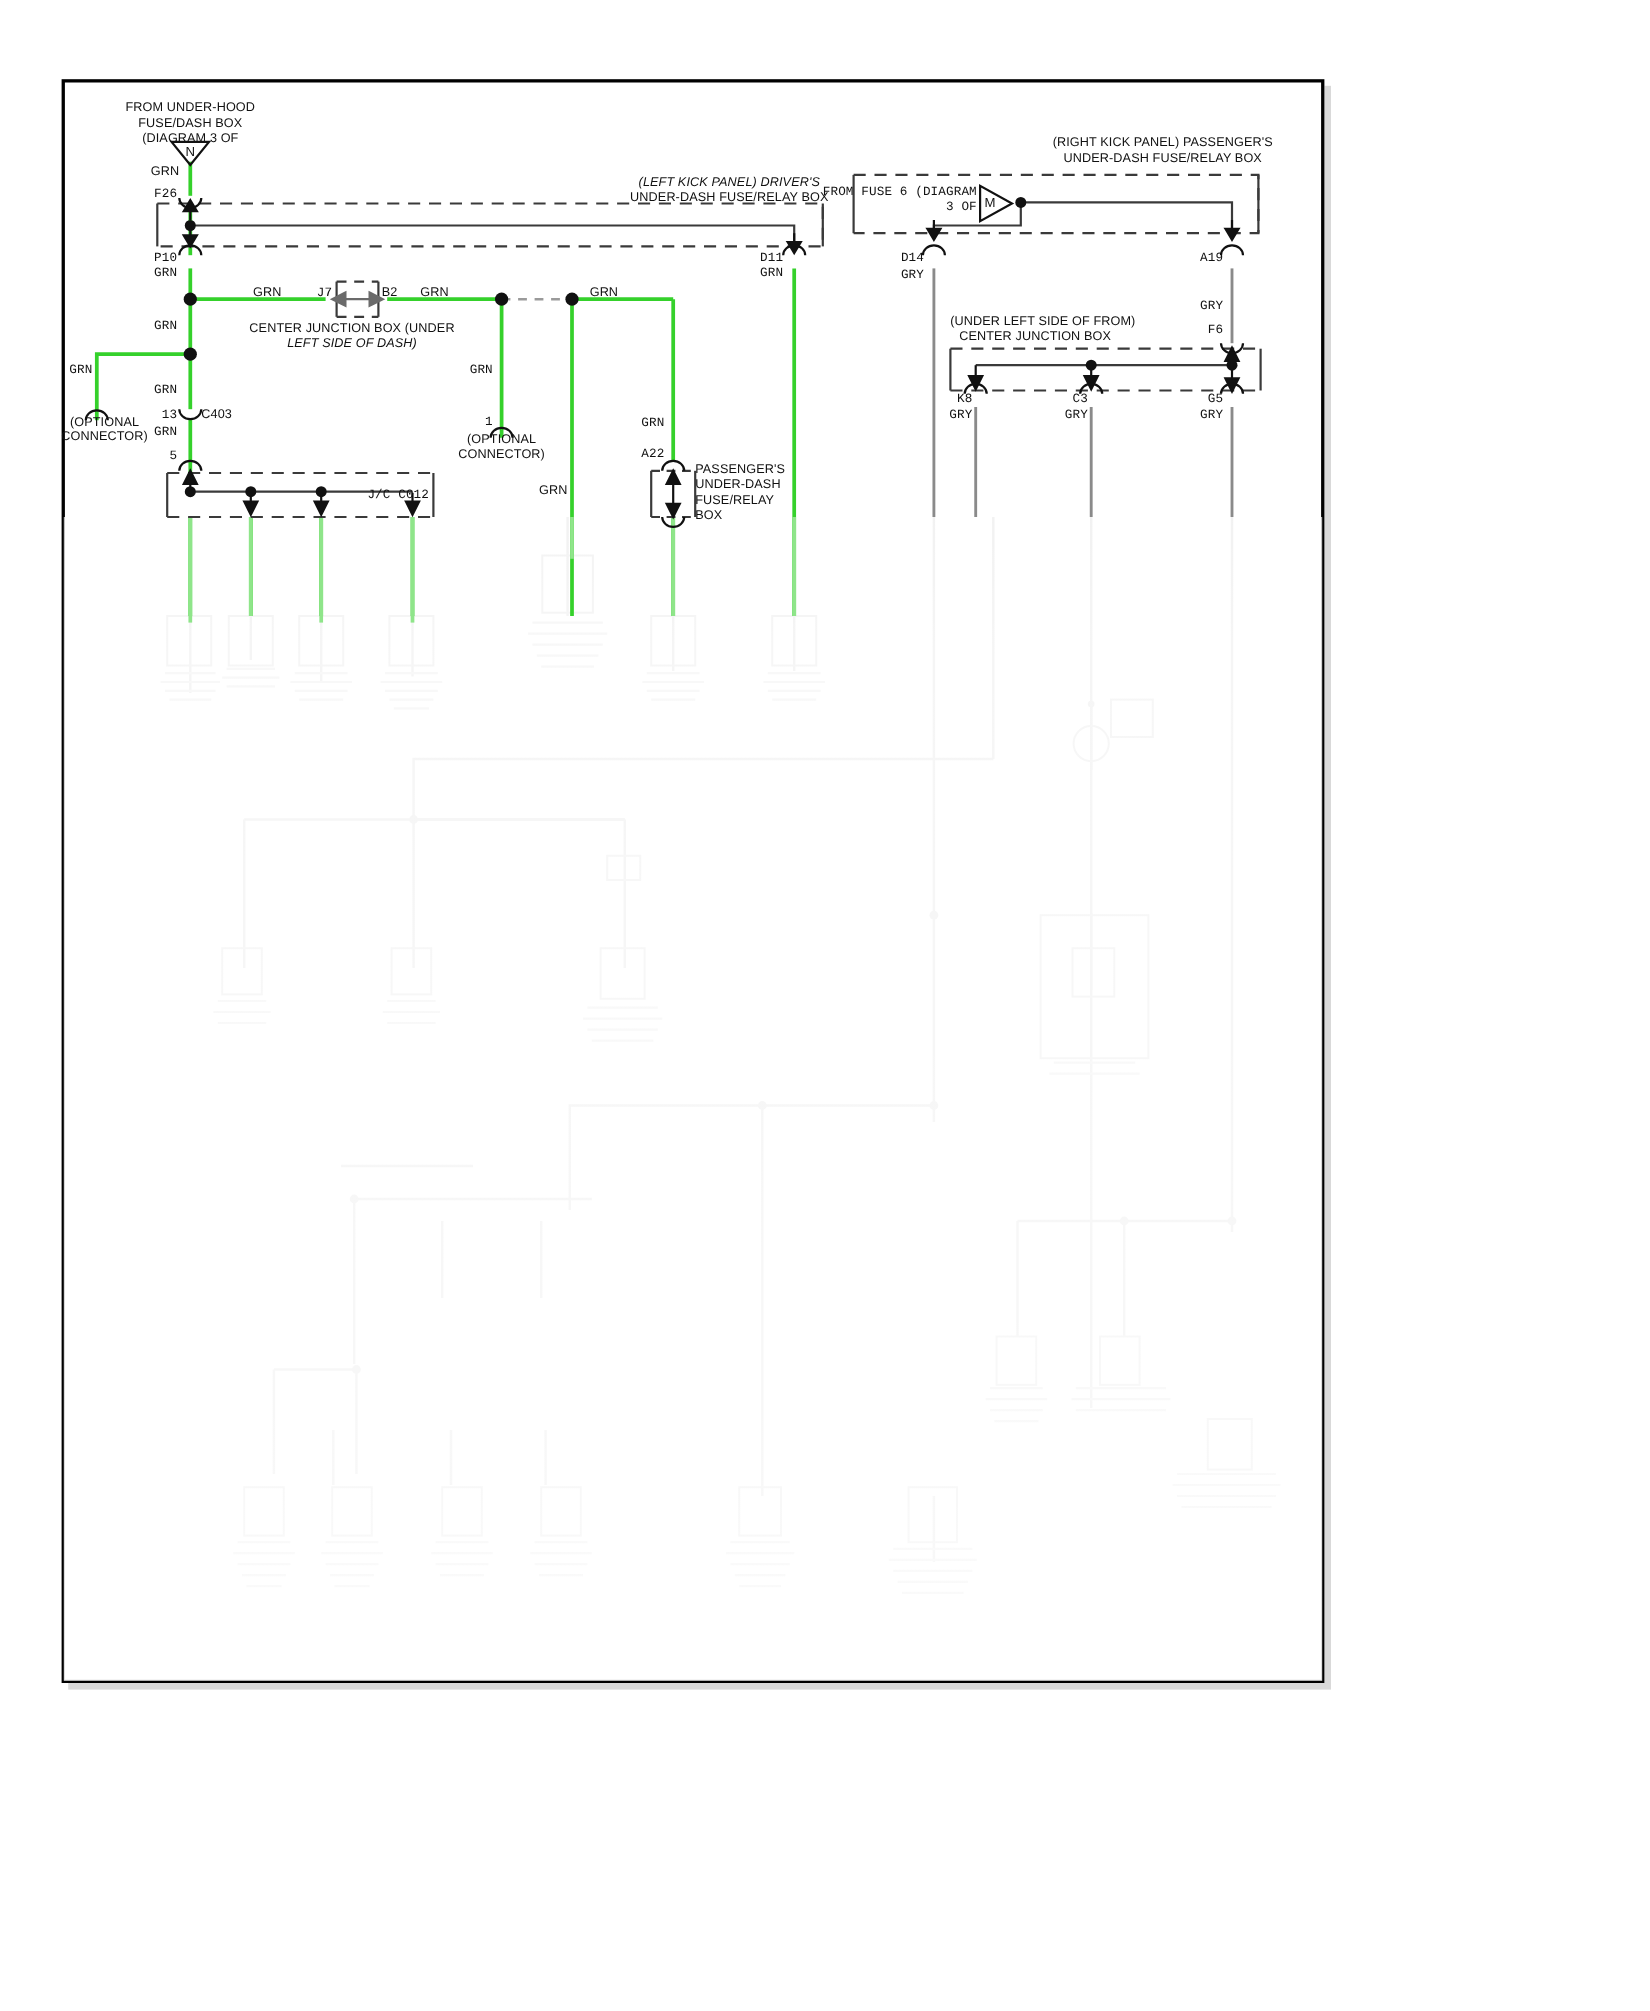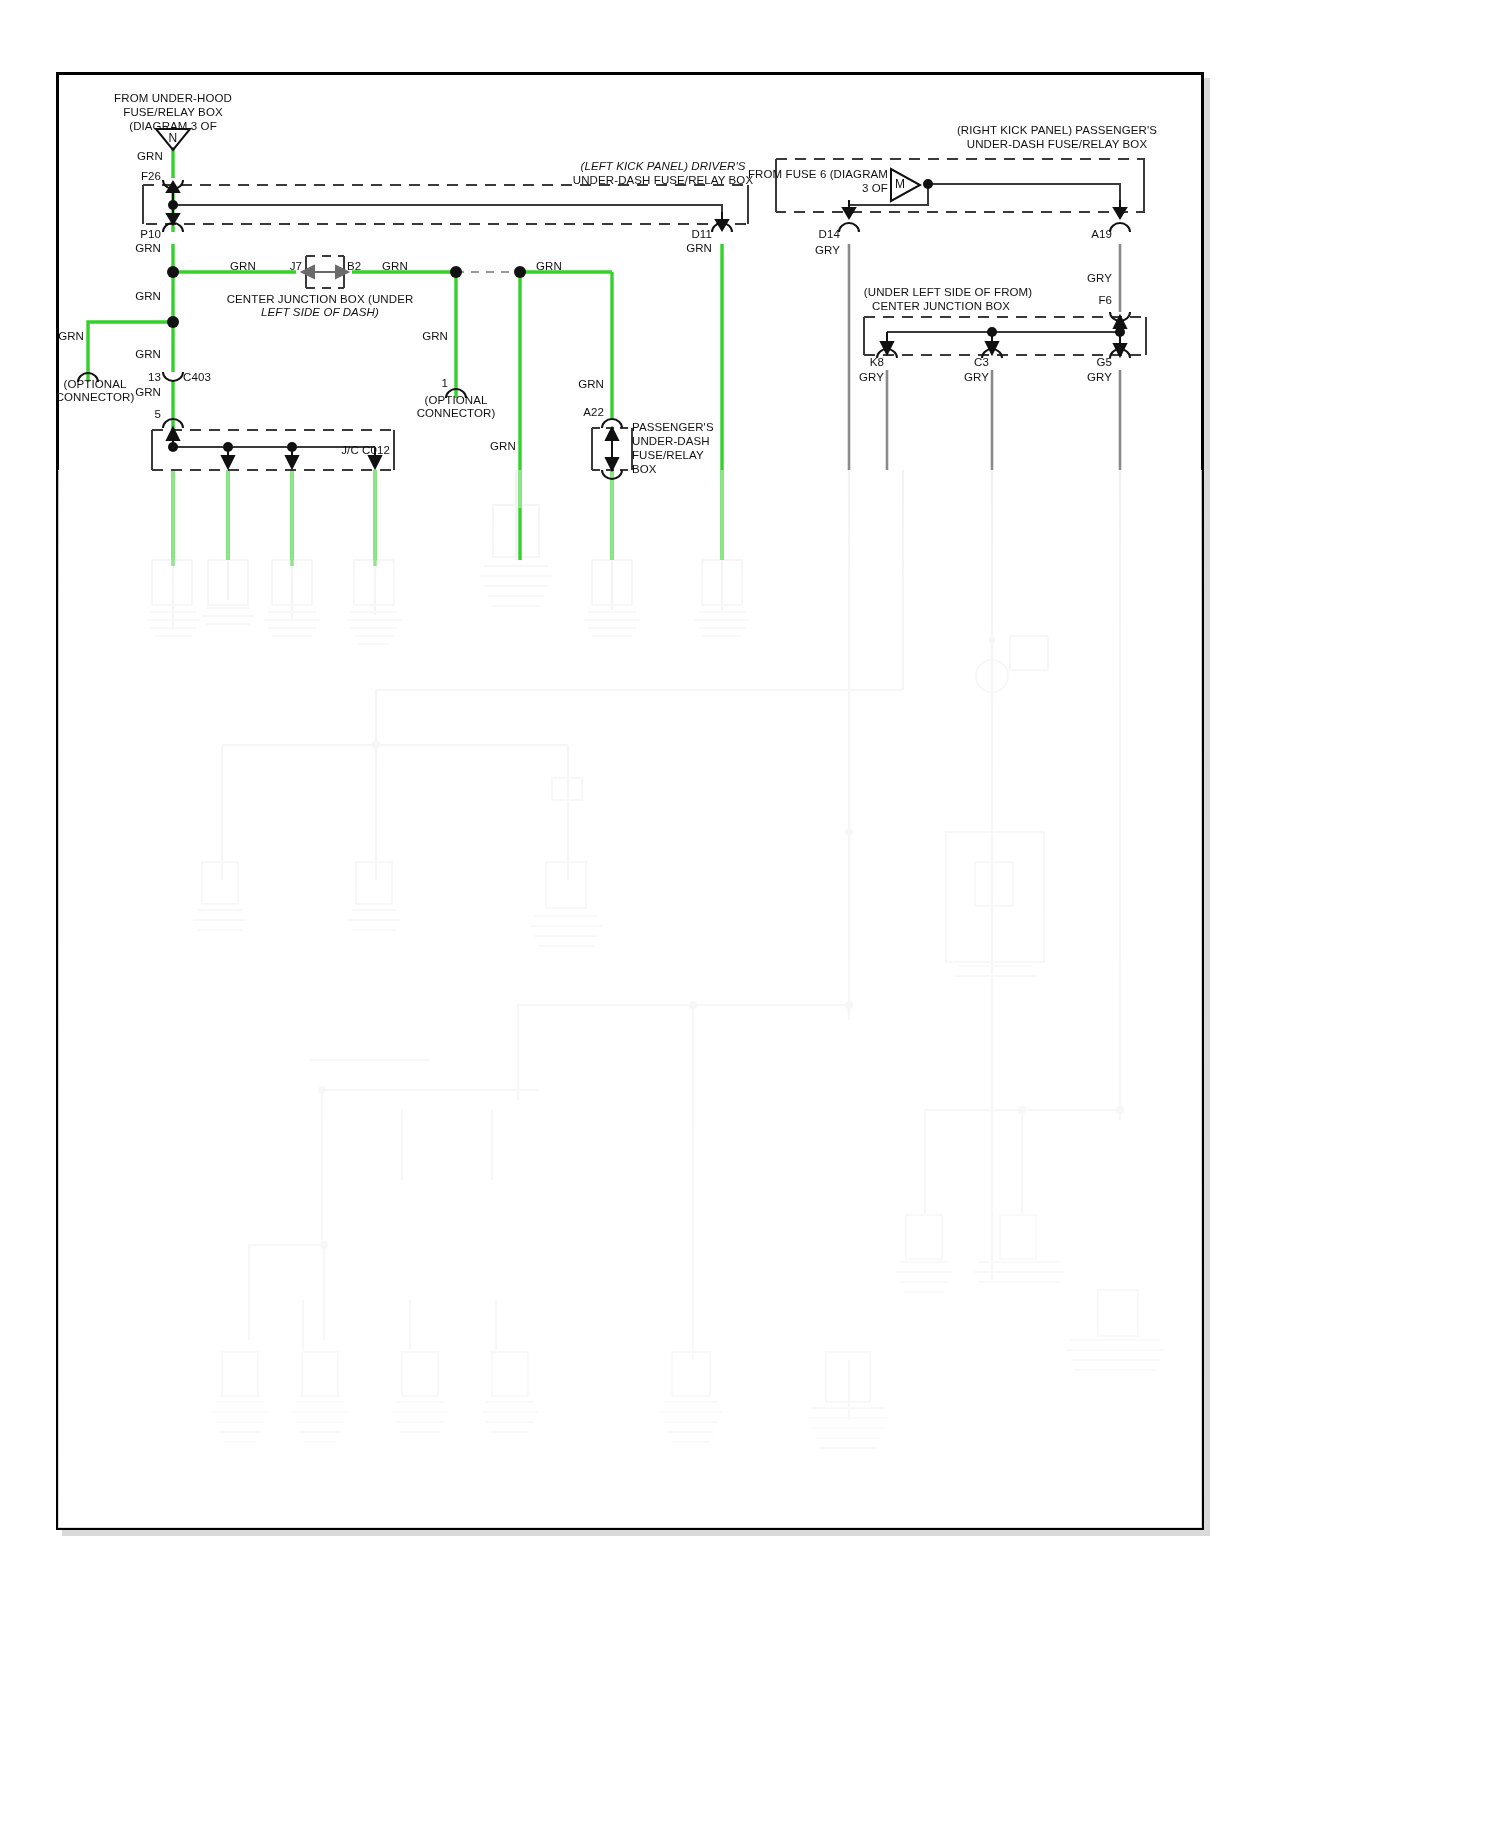--- a/index.html
+++ b/index.html
@@ -13,21 +13,21 @@
         background:linear-gradient(to bottom, rgba(255,255,255,0.72) 0%, rgba(255,255,255,0.80) 12%, rgba(255,255,255,0.86) 100%);
         pointer-events:none;}
 
   .layer{position:absolute;left:0;top:0;width:1500px;height:1828px;z-index:5;}
   .layer-dim{z-index:3;}
   .layer-top{z-index:60;}
 
   
   .t{position:absolute;font-family:"Liberation Sans",sans-serif;font-size:11.5px;color:#111;white-space:pre;line-height:13.5px;letter-spacing:.1px;}
   .t.c{text-align:center;transform:translateX(-50%);}
-  .t.r{text-align:right;transform:translateX(-100%);}
+  .t.r{text-align:right;transform:translateX(-100%);font-family:Liberation Mono, monospace;}
   svg{overflow:visible;}
 </style>
 </head>
 <body>
 
 <div id="page">
 
   <div class="frame-shadow"></div>
   <div class="sheet"></div>
 
@@ -318,21 +318,21 @@
       <path d="M156 129 H190 L173 150 Z"></path>
     </g>
     <g fill="none" stroke="#111" stroke-width="2">
       <path d="M891 169 V201 L920 185 Z"></path>
     </g>
   </svg>
 
   <div class="layer layer-top">
 
     <div class="t c" style="left:173px;top:92px;">FROM UNDER-HOOD</div>
-    <div class="t c" style="left:173px;top:106px;">FUSE/RELAY BOX</div>
+    <div class="t c" style="left:173px;top:106px;">FUSE/DASH BOX</div>
     <div class="t c" style="left:173px;top:120px;">(DIAGRAM 3 OF</div>
     <div class="t c" style="left:173px;top:132px;font-size:12px;">N</div>
 
     <div class="t c" style="left:150px;top:150px;">GRN</div>
     <div class="t r" style="left:161px;top:170px;">F26</div>
     <div class="t r" style="left:161px;top:228px;">P10</div>
     <div class="t r" style="left:161px;top:242px;">GRN</div>
     <div class="t r" style="left:161px;top:290px;">GRN</div>
     <div class="t r" style="left:161px;top:348px;">GRN</div>
     <div class="t r" style="left:161px;top:386px;">GRN</div>

